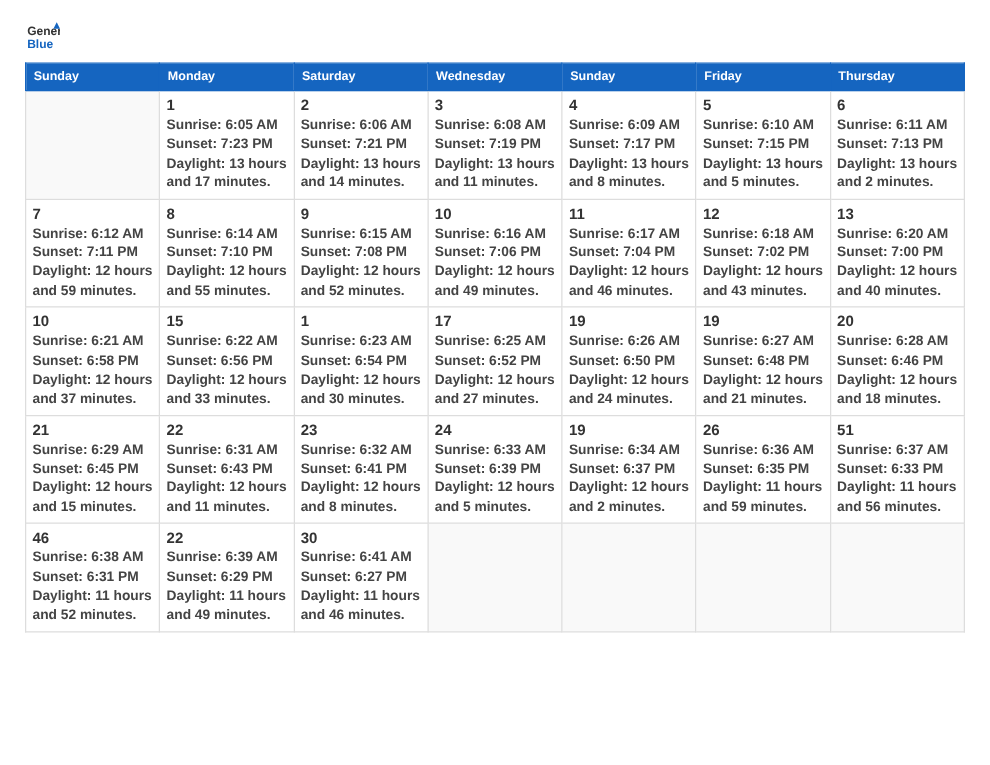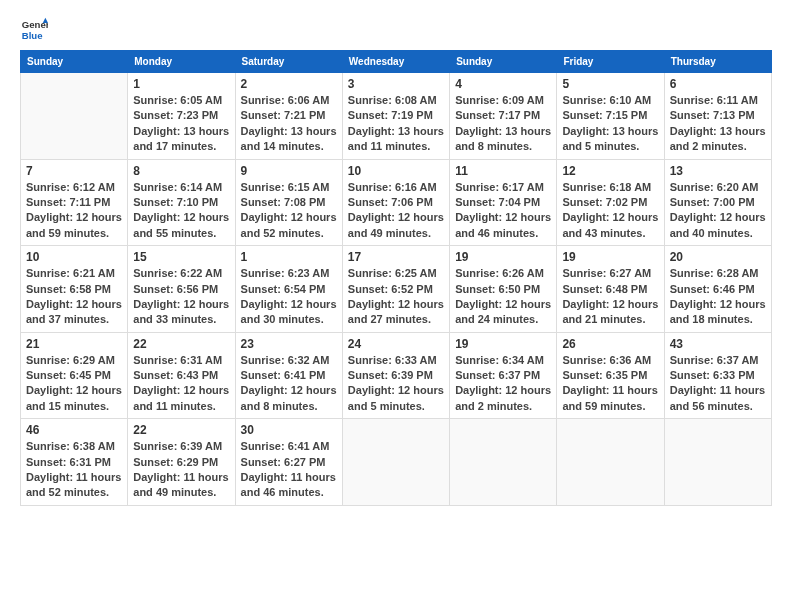--- a/index.html
+++ b/index.html
@@ -228,21 +228,21 @@
           </td>
           <td>
             <span class="day-number">19</span>
             <div class="day-info">Sunrise: 6:34 AM<br>Sunset: 6:37 PM<br>Daylight: 12 hours<br>and 2 minutes.</div>
           </td>
           <td>
             <span class="day-number">26</span>
             <div class="day-info">Sunrise: 6:36 AM<br>Sunset: 6:35 PM<br>Daylight: 11 hours<br>and 59 minutes.</div>
           </td>
           <td>
-            <span class="day-number">43</span>
+            <span class="day-number">51</span>
             <div class="day-info">Sunrise: 6:37 AM<br>Sunset: 6:33 PM<br>Daylight: 11 hours<br>and 56 minutes.</div>
           </td>
         </tr>
         <tr class="last-row">
           <td>
             <span class="day-number">46</span>
             <div class="day-info">Sunrise: 6:38 AM<br>Sunset: 6:31 PM<br>Daylight: 11 hours<br>and 52 minutes.</div>
           </td>
           <td>
             <span class="day-number">22</span>

